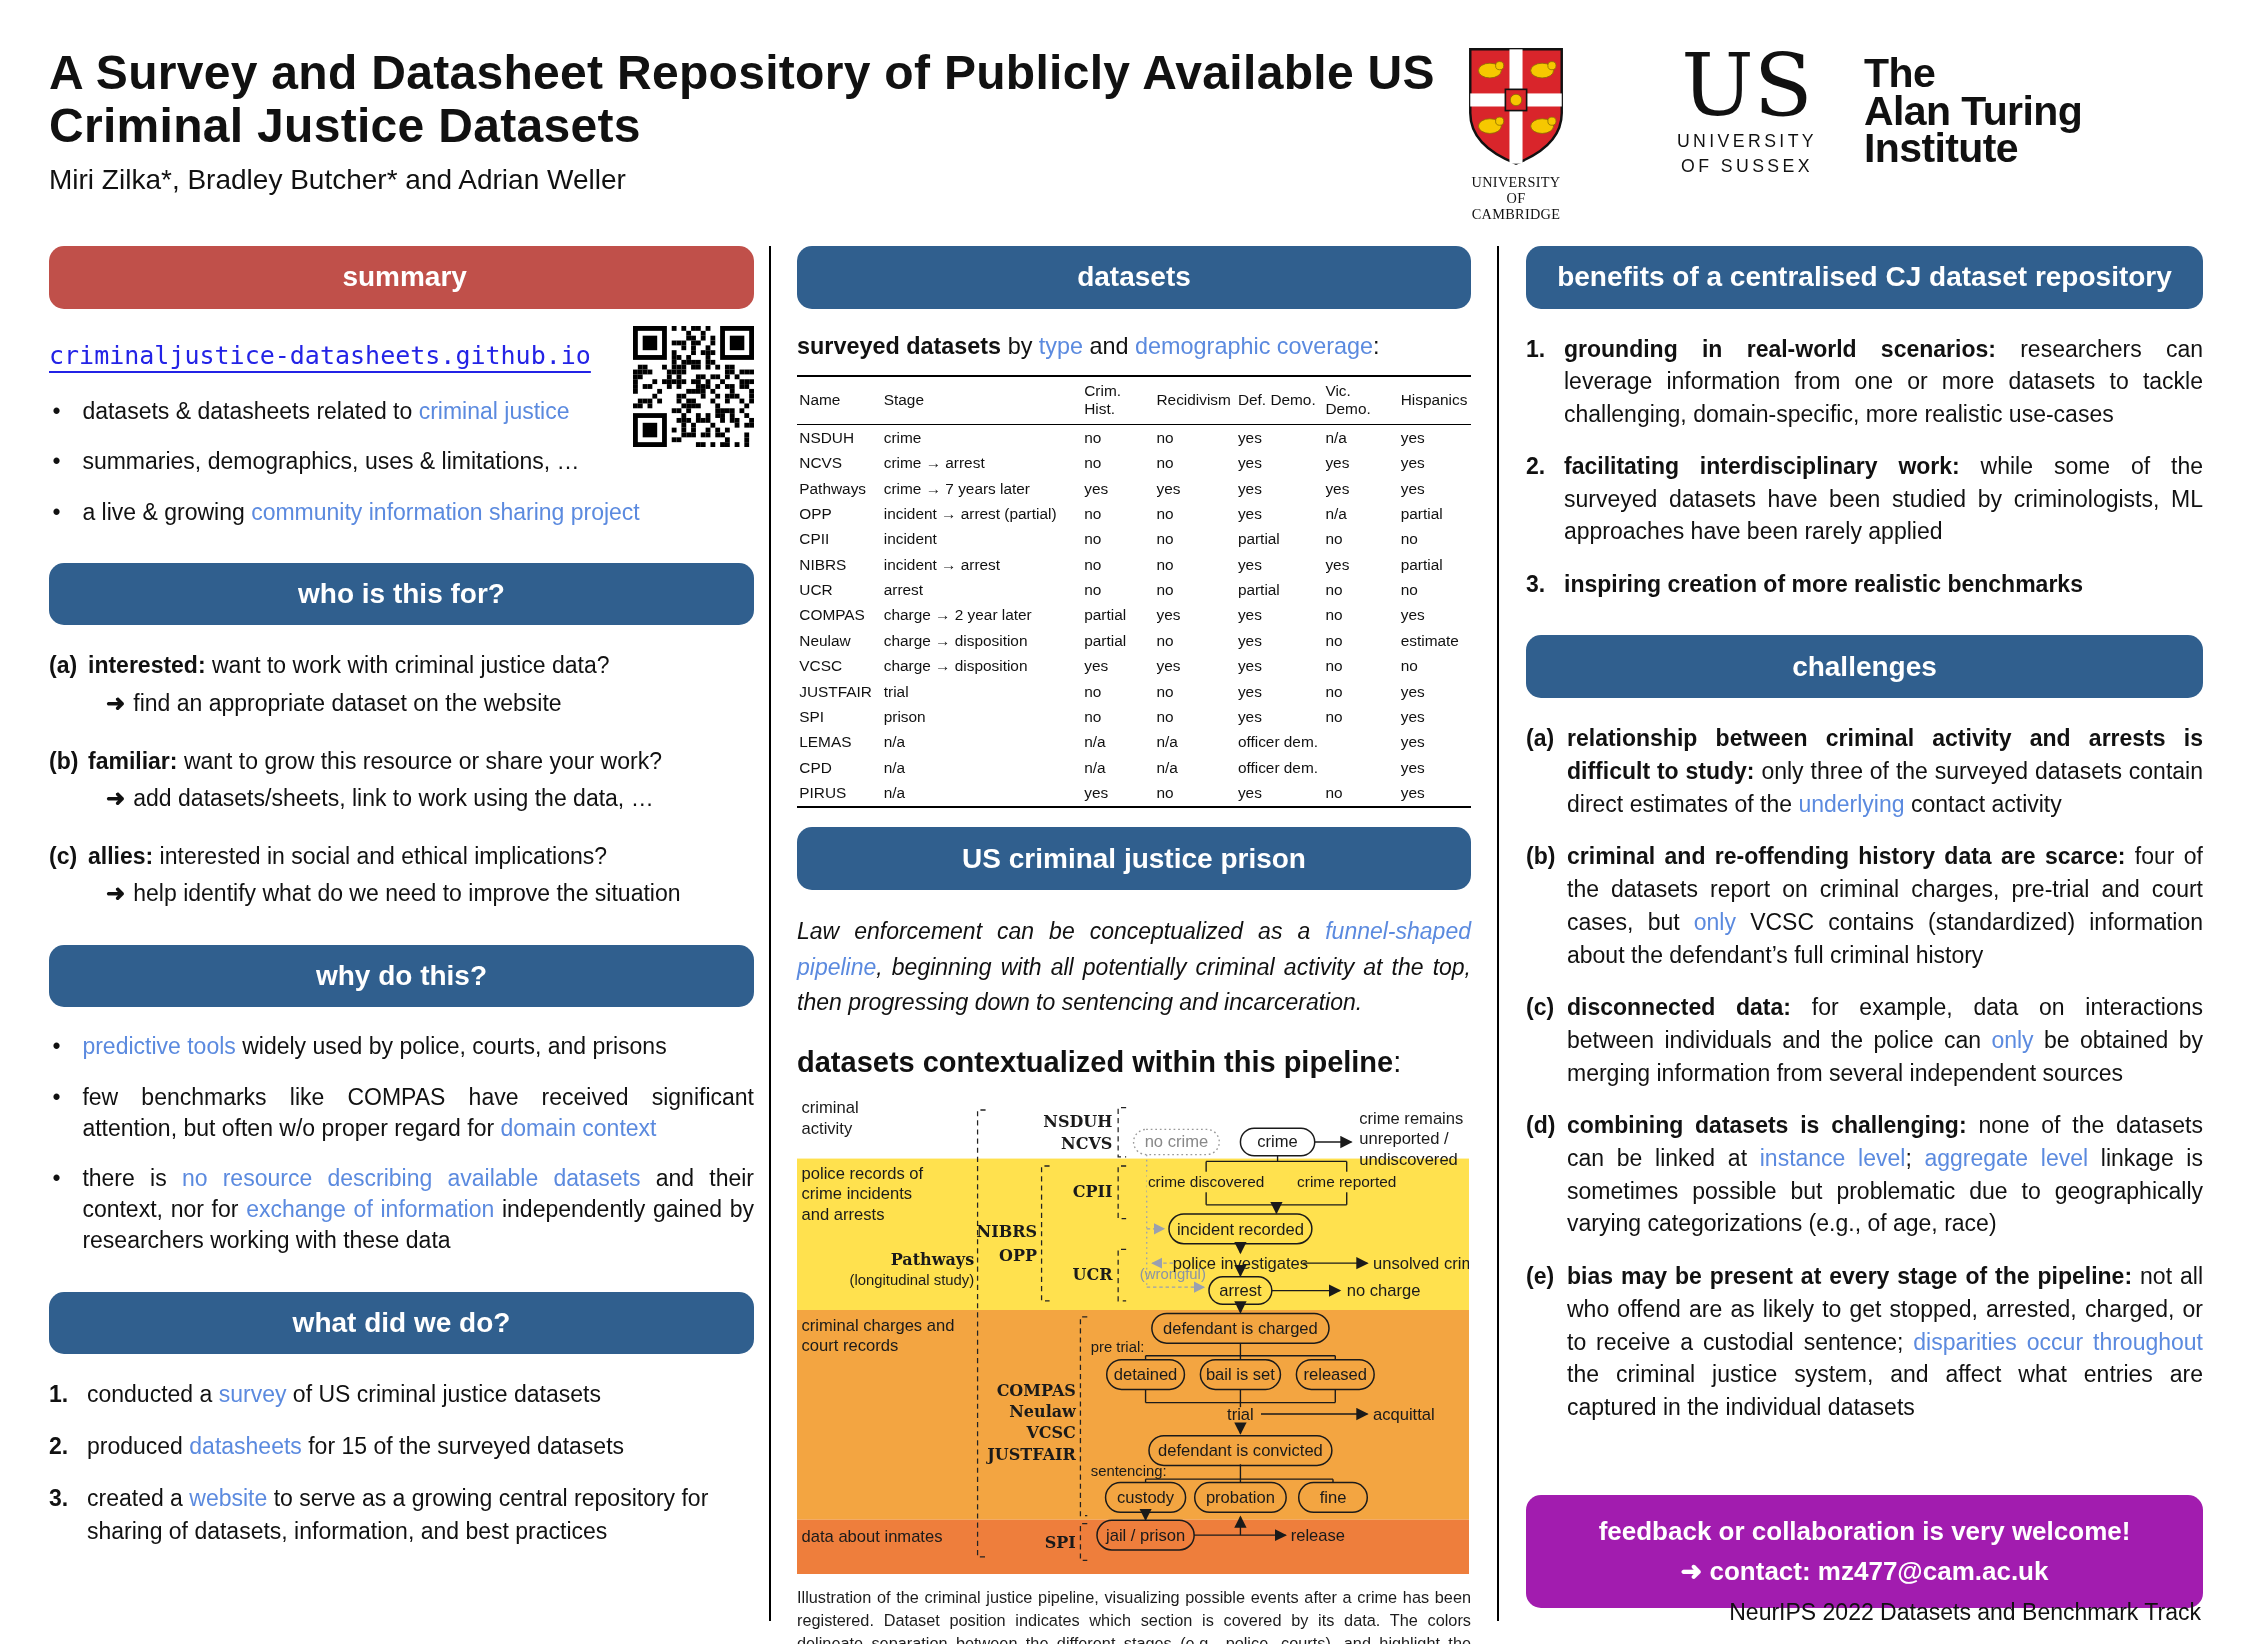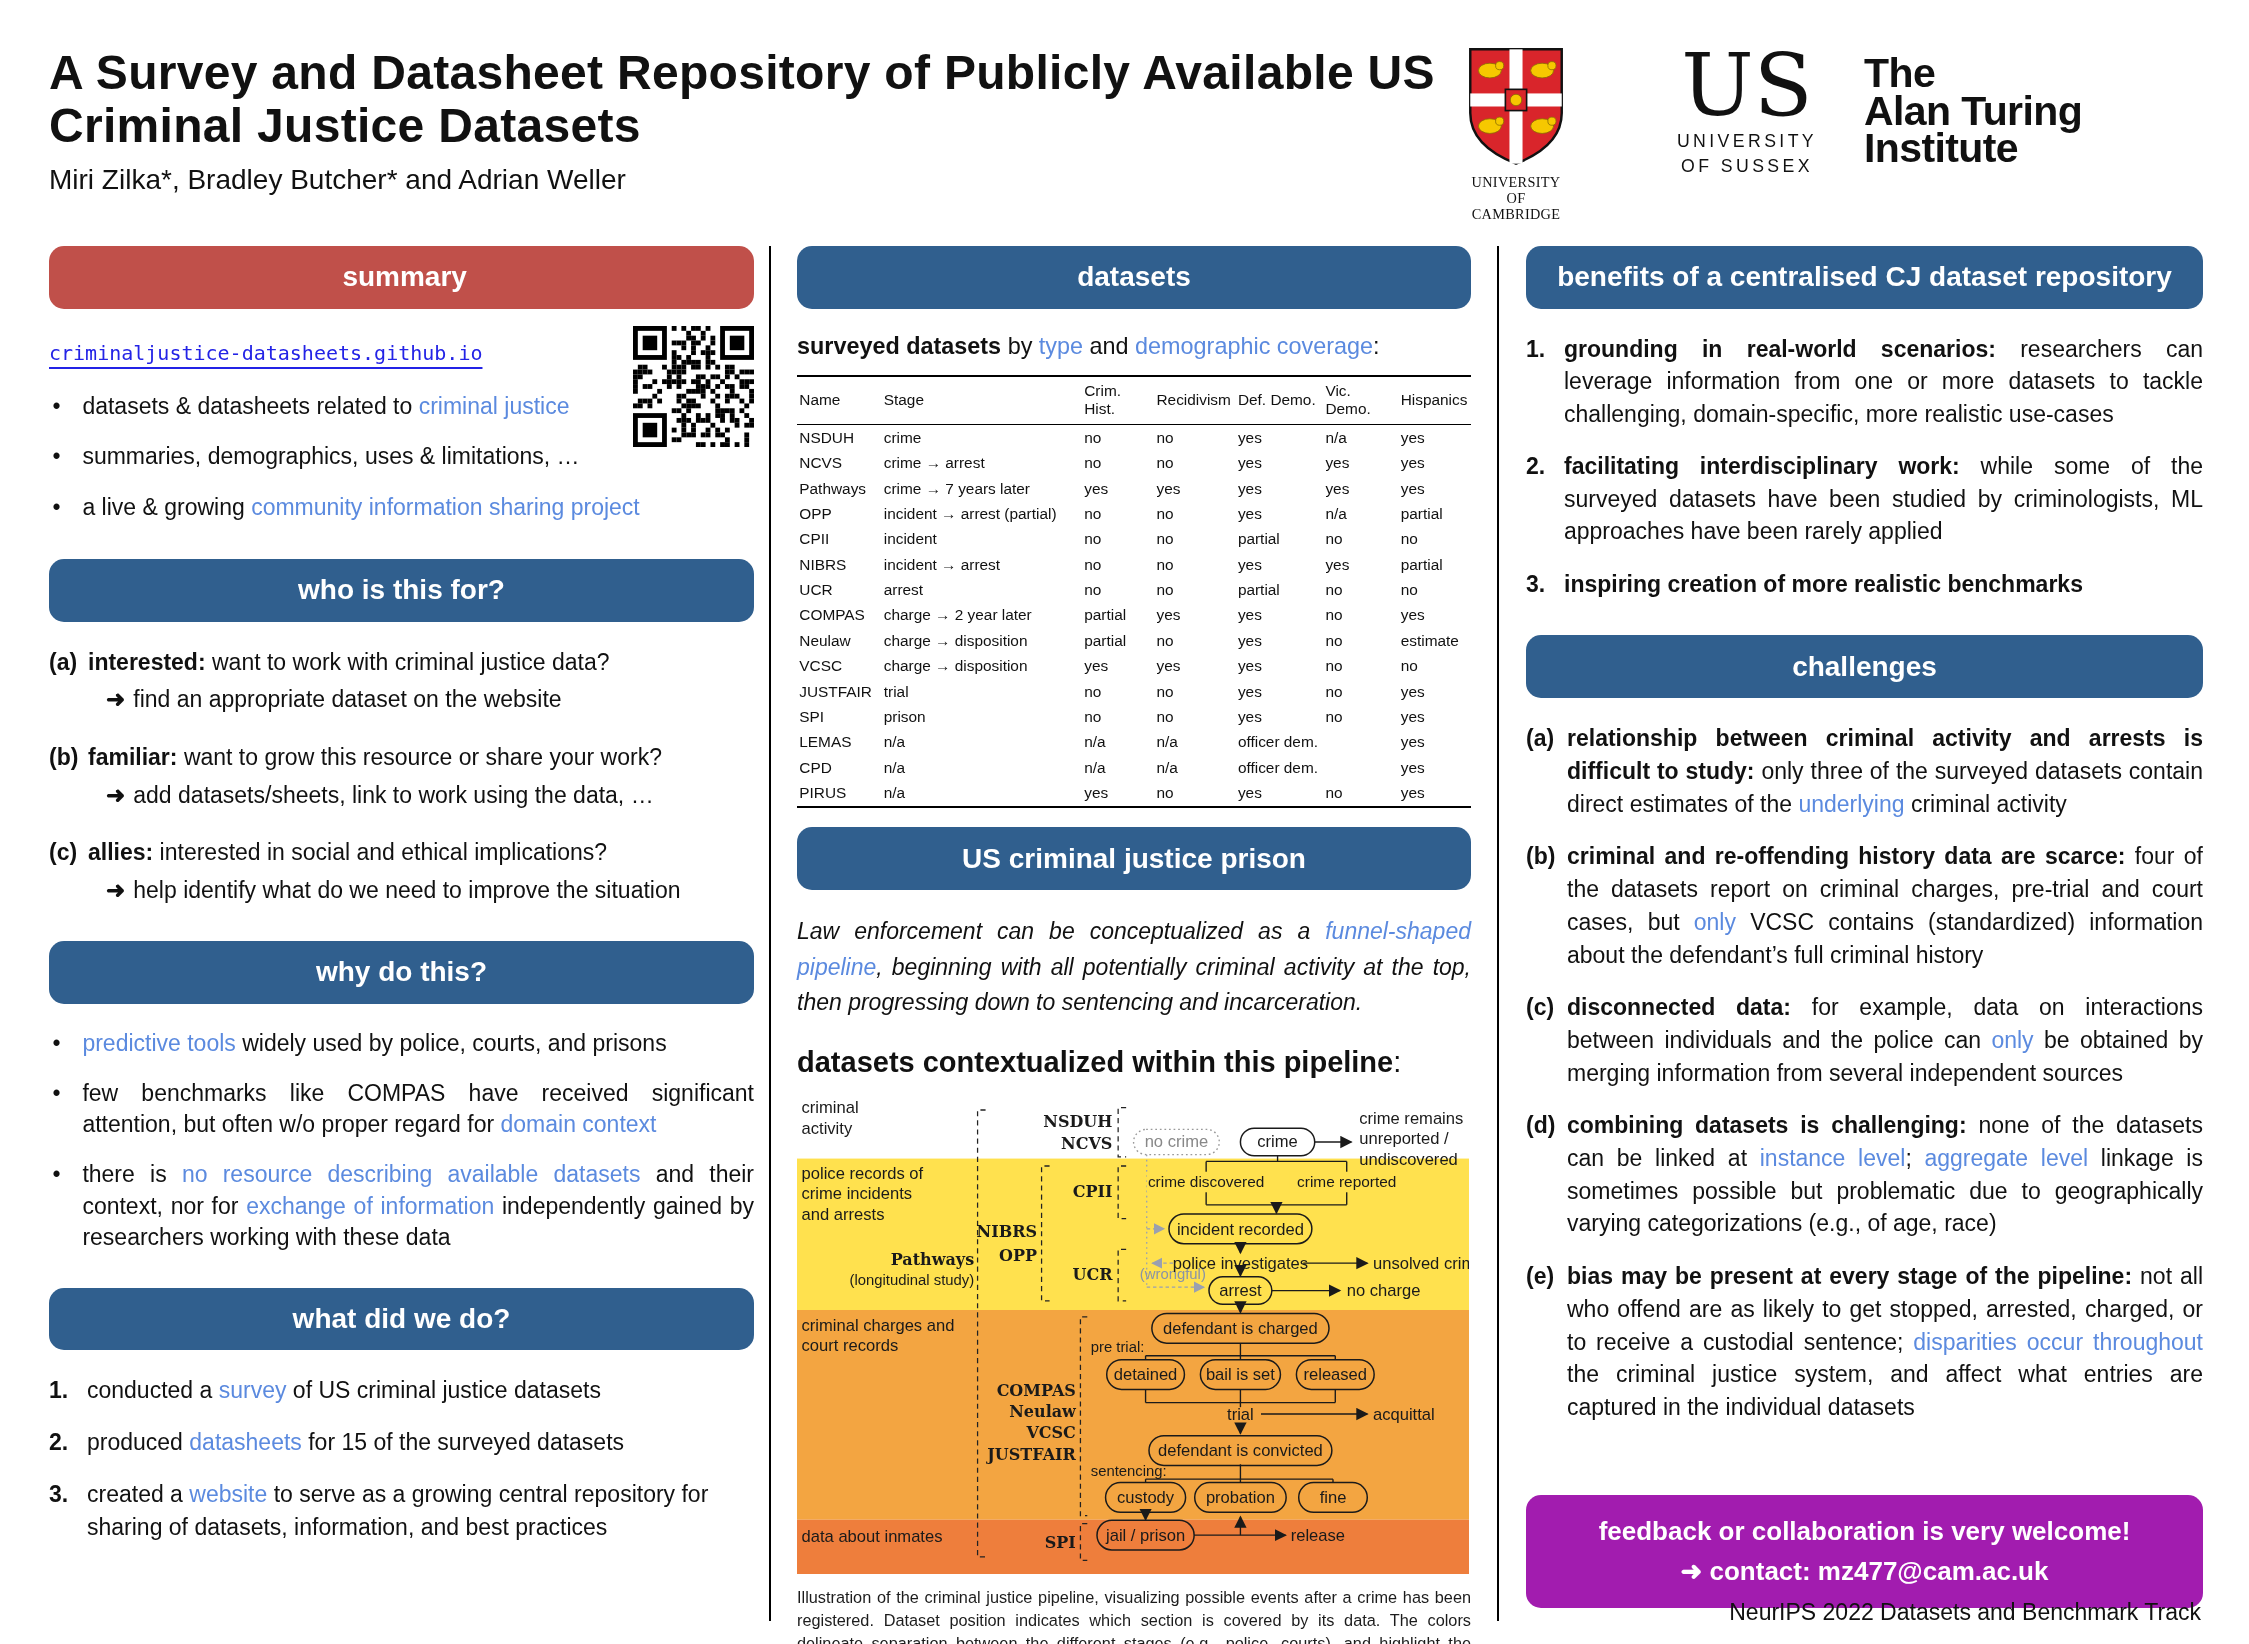--- a/index.html
+++ b/index.html
@@ -24,21 +24,21 @@
   
   .sec{background:#305f8e;color:#fff;font-weight:bold;font-size:28px;text-align:center;
        border-radius:15px;padding:15.4px 5.7px;margin:0 0 24px 0;}
   .sec.red{background:#c0504a;padding-left:12px;}
   .sec.mt{margin-top:35px;}
   
   .hl{color:#5b8adf;} .b{font-weight:bold;} .i{font-style:italic;}
   
   .summary-block{position:relative;min-height:191px;}
   .qr{position:absolute;right:0;top:-6.9px;}
-  .repo-link{display:inline-block;font-family:"DejaVu Sans Mono",monospace;font-size:20px;color:#2323e6;
+  .repo-link{display:inline-block;font-family:"DejaVu Sans Mono",monospace;font-size:25px;color:#2323e6;
              text-decoration:underline;text-underline-offset:6.9px;margin:8px 0 0 0;cursor:pointer;}
   .find-heading{font-size:24.6px;font-weight:bold;margin-top:35px;}
   .bullet-row{display:flex;font-size:23px;line-height:1.35;margin:19.4px 0;text-align:justify;}
   .bullet-row .dot{width:30px;flex:none;padding-left:3.4px;}
   .who-item{margin:20.6px 0 25px 0;font-size:23px;line-height:1.4;}
   .who-item .wlabel{display:inline-block;width:39px;}
   .arrow-line{margin:5.7px 0 0 57px;}
   .arr{font-weight:bold;margin-right:8px;}
   .num-item{display:flex;font-size:23px;line-height:1.42;margin:19.4px 0;}
   .num-item .num{width:38px;flex:none;font-weight:bold;}
@@ -698,21 +698,21 @@
       <span><span class="b">facilitating interdisciplinary work:</span><span> while some of the surveyed datasets have been studied by criminologists, ML approaches have been rarely applied</span></span>
     </div>
     <div class="num-item">
       <span class="num">3.</span>
       <span><span class="b">inspiring creation of more realistic benchmarks</span></span>
     </div>
 
     <div class="sec mt">challenges</div>
     <div class="letter-item">
       <span class="lab">(a)</span>
-      <span><span class="b">relationship between criminal activity and arrests is difficult to study:</span><span> only three of the surveyed datasets contain direct estimates of the </span><span class="hl">underlying</span><span> criminal activity</span></span>
+      <span><span class="b">relationship between criminal activity and arrests is difficult to study:</span><span> only three of the surveyed datasets contain direct estimates of the </span><span class="hl">underlying</span><span> contact activity</span></span>
     </div>
     <div class="letter-item">
       <span class="lab">(b)</span>
       <span><span class="b">criminal and re-offending history data are scarce:</span><span> four of the datasets report on criminal charges, pre-trial and court cases, but </span><span class="hl">only</span><span> VCSC contains (standardized) information about the defendant’s full criminal history</span></span>
     </div>
     <div class="letter-item">
       <span class="lab">(c)</span>
       <span><span class="b">disconnected data:</span><span> for example, data on interactions between individuals and the police can </span><span class="hl">only</span><span> be obtained by merging information from several independent sources</span></span>
     </div>
     <div class="letter-item">

